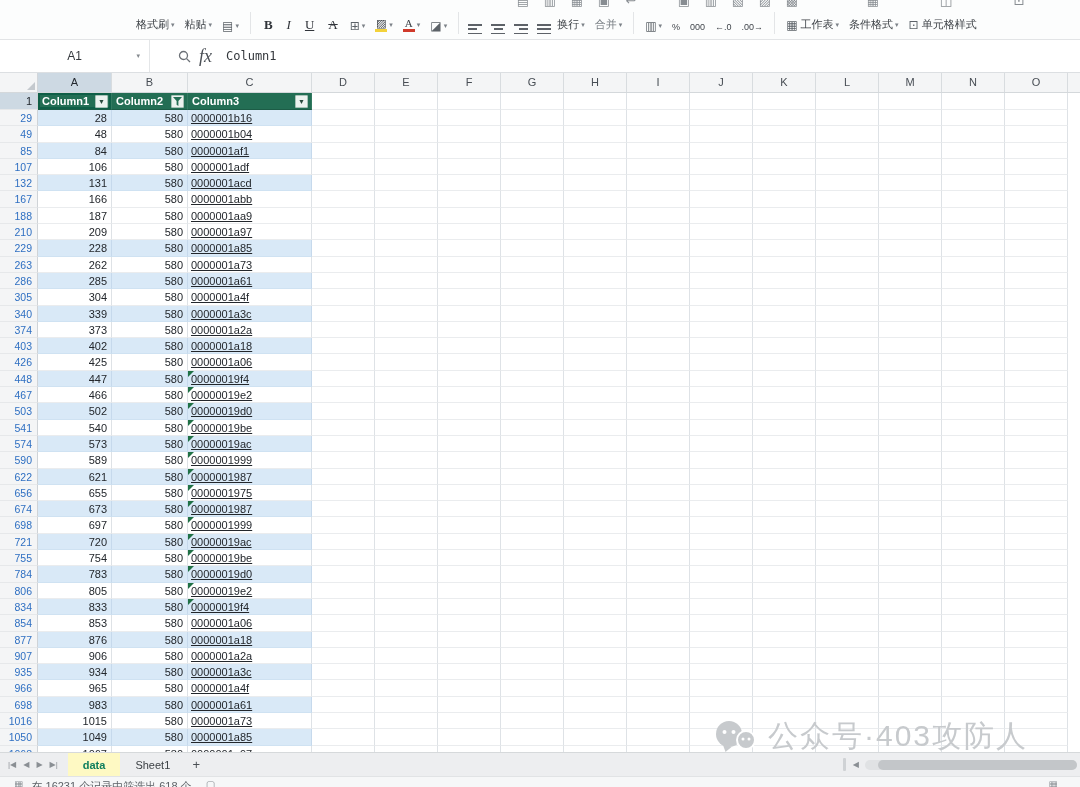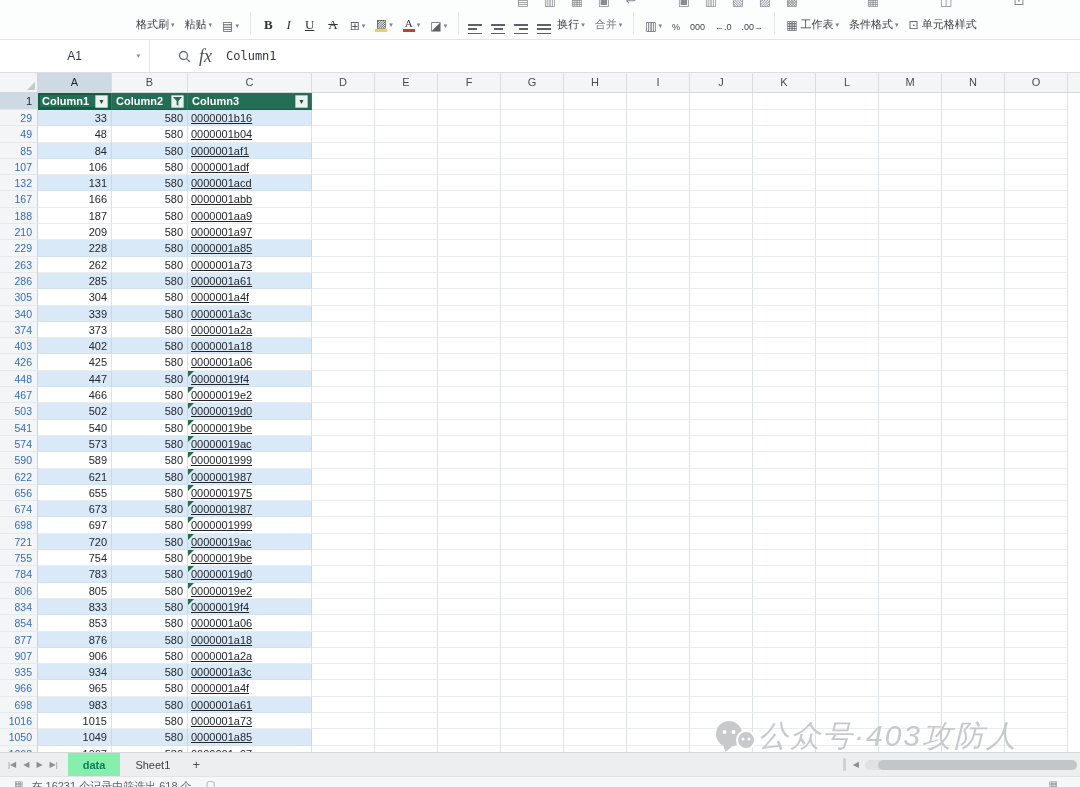--- a/index.html
+++ b/index.html
@@ -85,40 +85,40 @@
   .fbtn { width:13px; height:13px; margin-left:auto; flex:none; background:#ecf2ef; border:1px solid #a8c2b7;
           border-radius:1px; display:flex; align-items:center; justify-content:center;
           font-size:7px; color:#2a4a3e; cursor:pointer; }
 
   
   .sheet-bar { position:absolute; top:752px; left:0; width:1080px; height:24px; background:#edeef0;
                border-top:1px solid #d6d9db; display:flex; align-items:center; z-index:10; font-size:11px; }
   .nav { display:flex; align-items:center; gap:7px; padding:0 10px 0 8px; color:#8a8f94; font-size:8px; }
   .nav span { cursor:pointer; }
   .tab { height:100%; display:flex; align-items:center; padding:0 15px; color:#3c4145; cursor:pointer; }
-  .tab.active { background:#86efac; color:var(--active-tab-text); font-weight:bold;text-align:right; }
+  .tab.active { background:#fef9c3; color:var(--active-tab-text); font-weight:bold;text-align:right; }
   .addtab { width:22px; height:100%; display:flex; align-items:center; justify-content:center;
             font-size:13px; color:#4a4f54; cursor:pointer; }
   .flex-sp { flex:1; }
   .hdiv { width:3px; height:13px; background:#cfd2d5; border-radius:1px; margin-right:7px; }
   .hs-arrow { font-size:8px; color:#8a8f94; margin-right:6px; cursor:pointer; }
   .hscroll { width:212px; height:10px; background:#e0e2e4; border-radius:5px; margin-right:3px; position:relative; cursor:pointer; }
   .hscroll .thumb { position:absolute; left:13px; right:0; top:0; bottom:0; background:#c3c6c9; border-radius:5px; }
 
   
   .status-bar { position:absolute; top:776px; left:0; width:1080px; height:24px; background:#f6f7f8;
                 border-top:1px solid #e1e3e5; display:flex; align-items:flex-start; gap:8px;
                 padding:2px 0 0 14px; font-size:11px; color:#5d6267; z-index:10; }
   .sb-ic { font-size:10px; color:#8a8f94; }
   .sb-box { font-size:10px; color:#8a8f94; margin-left:6px; }
   .sb-right { margin-left:auto; margin-right:22px; font-size:10px; color:#8a8f94; }
 
   
-  .watermark { position:absolute; top:716px; left:712px; z-index:5; display:flex; align-items:center; 
-               color:#c7cacd; font-size:30px; letter-spacing:2px; white-space:nowrap;font-style:italic; }
+  .watermark { position:absolute; top:716px; left:712px; z-index:5; display:flex; align-items:center; gap:10px;
+               color:#c7cacd; font-size:30px; letter-spacing:2px; white-space:nowrap; }
 </style>
 </head>
 <body>
 
 <div class="app" style="--table-header-bg: #236e54; --band-fill: #d9e9f7; --filtered-row-num: #2e6fc2; --active-tab-text: #0e7e5e;">
 
   <div class="toolbar">
     <div class="top-stubs">
       <span>▤</span>
       <span>▥</span>
@@ -313,21 +313,21 @@
           <div class="cell col-x"></div>
           <div class="cell col-x"></div>
           <div class="cell col-x"></div>
           <div class="cell col-x"></div>
           <div class="cell col-x"></div>
         </div>
     </div>
     <div>
         <div class="grid-row band">
     <div class="row-num">29</div>
-    <div class="cell col-a num">33</div>
+    <div class="cell col-a num">28</div>
     <div class="cell col-b num">580</div>
     <div class="cell col-c hex">0000001b16</div>
     <div style="display:flex">
             <div class="cell col-x"></div>
             <div class="cell col-x"></div>
             <div class="cell col-x"></div>
             <div class="cell col-x"></div>
             <div class="cell col-x"></div>
             <div class="cell col-x"></div>
             <div class="cell col-x"></div>

